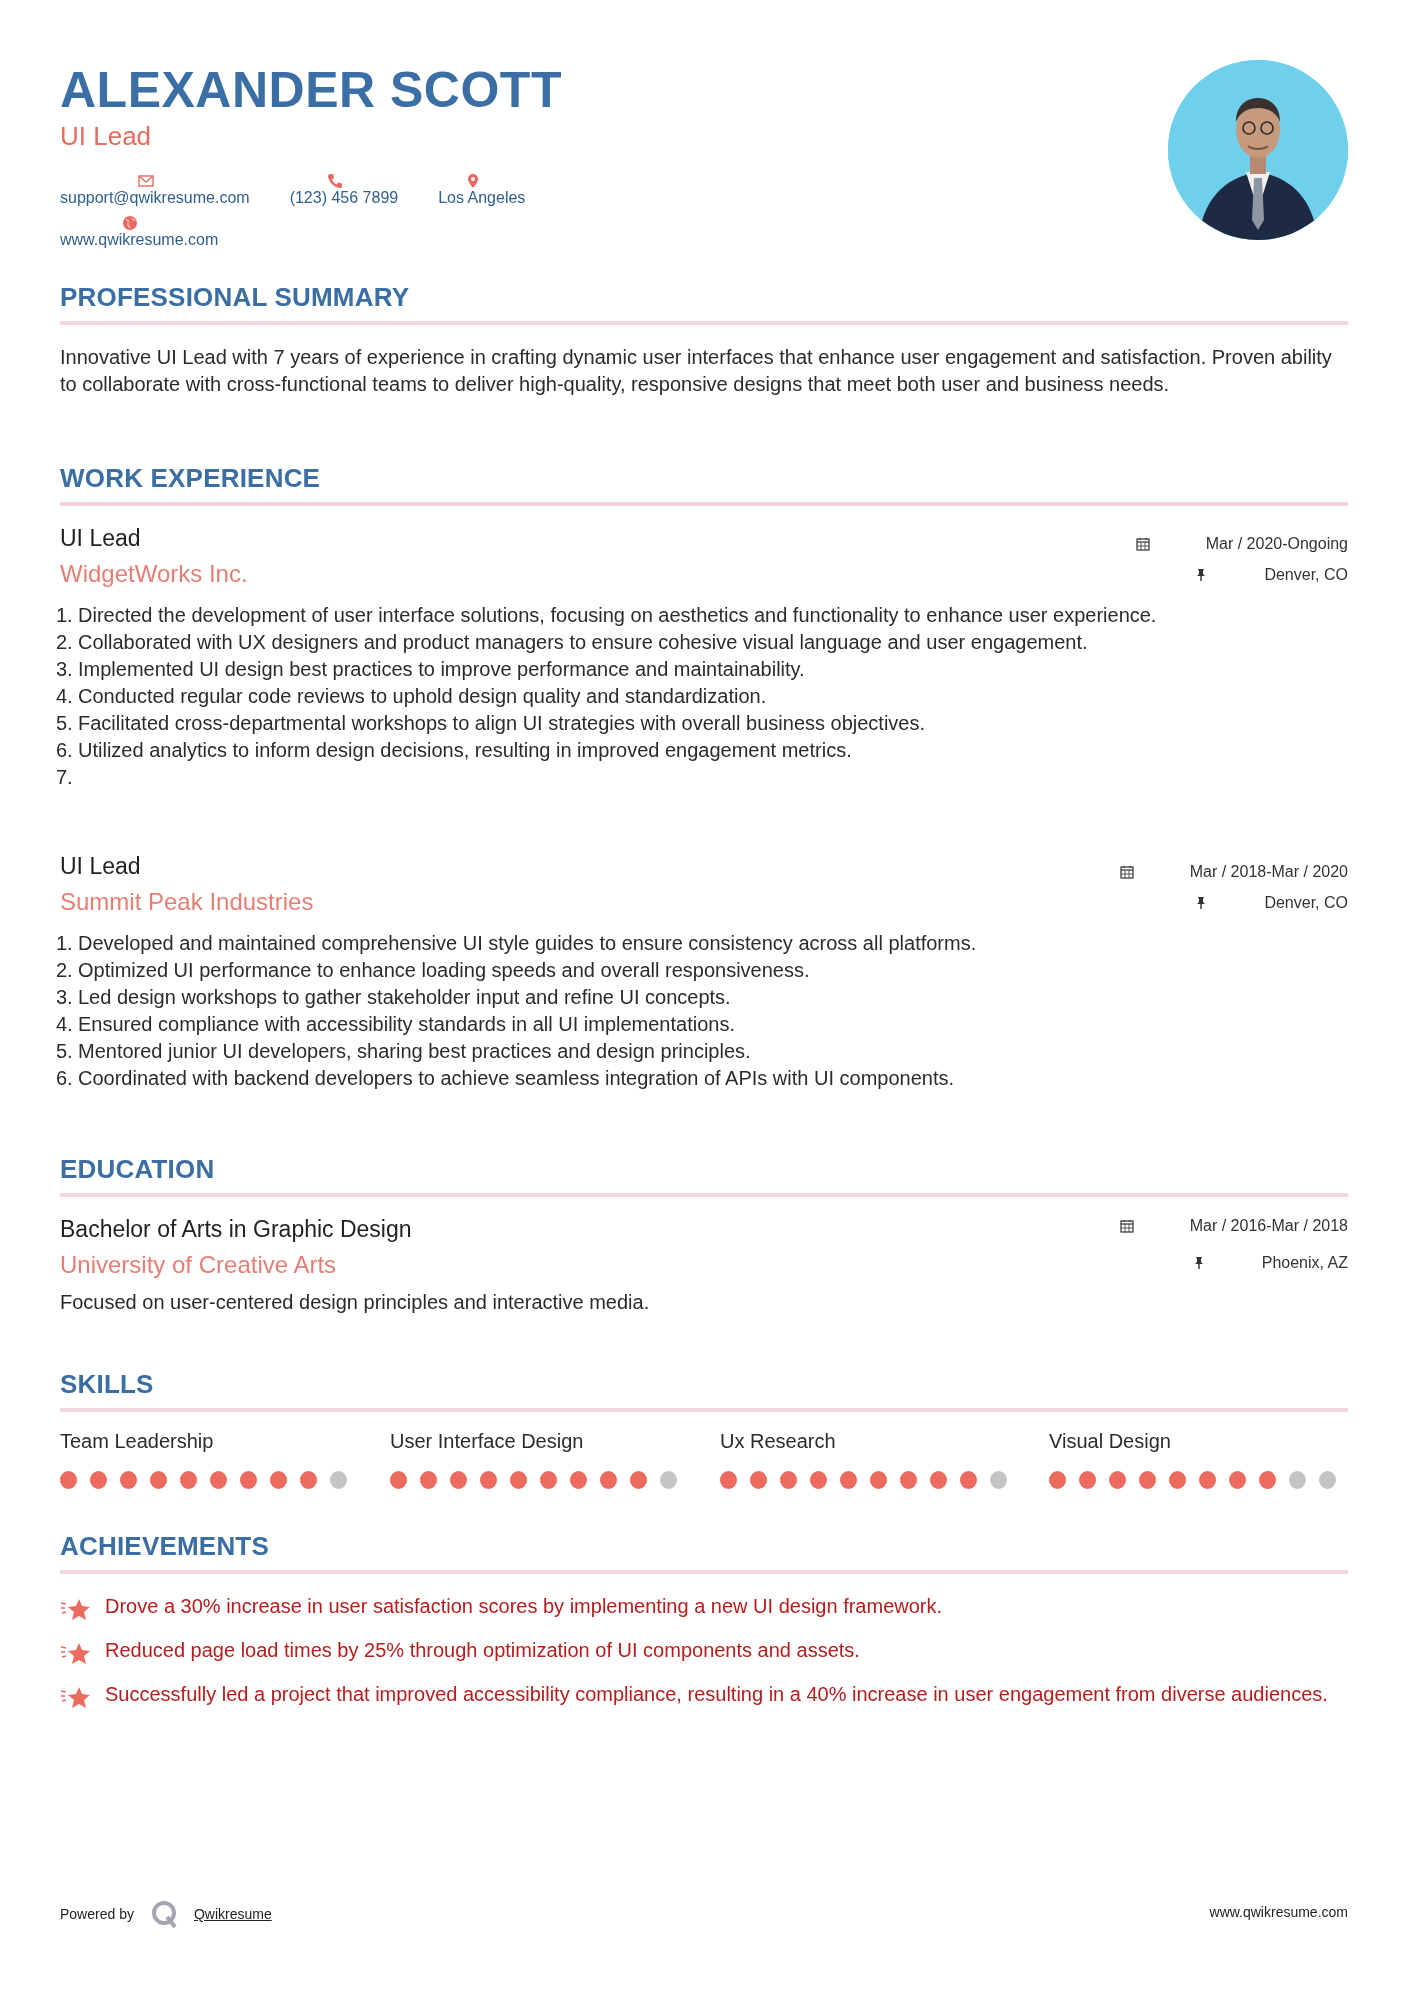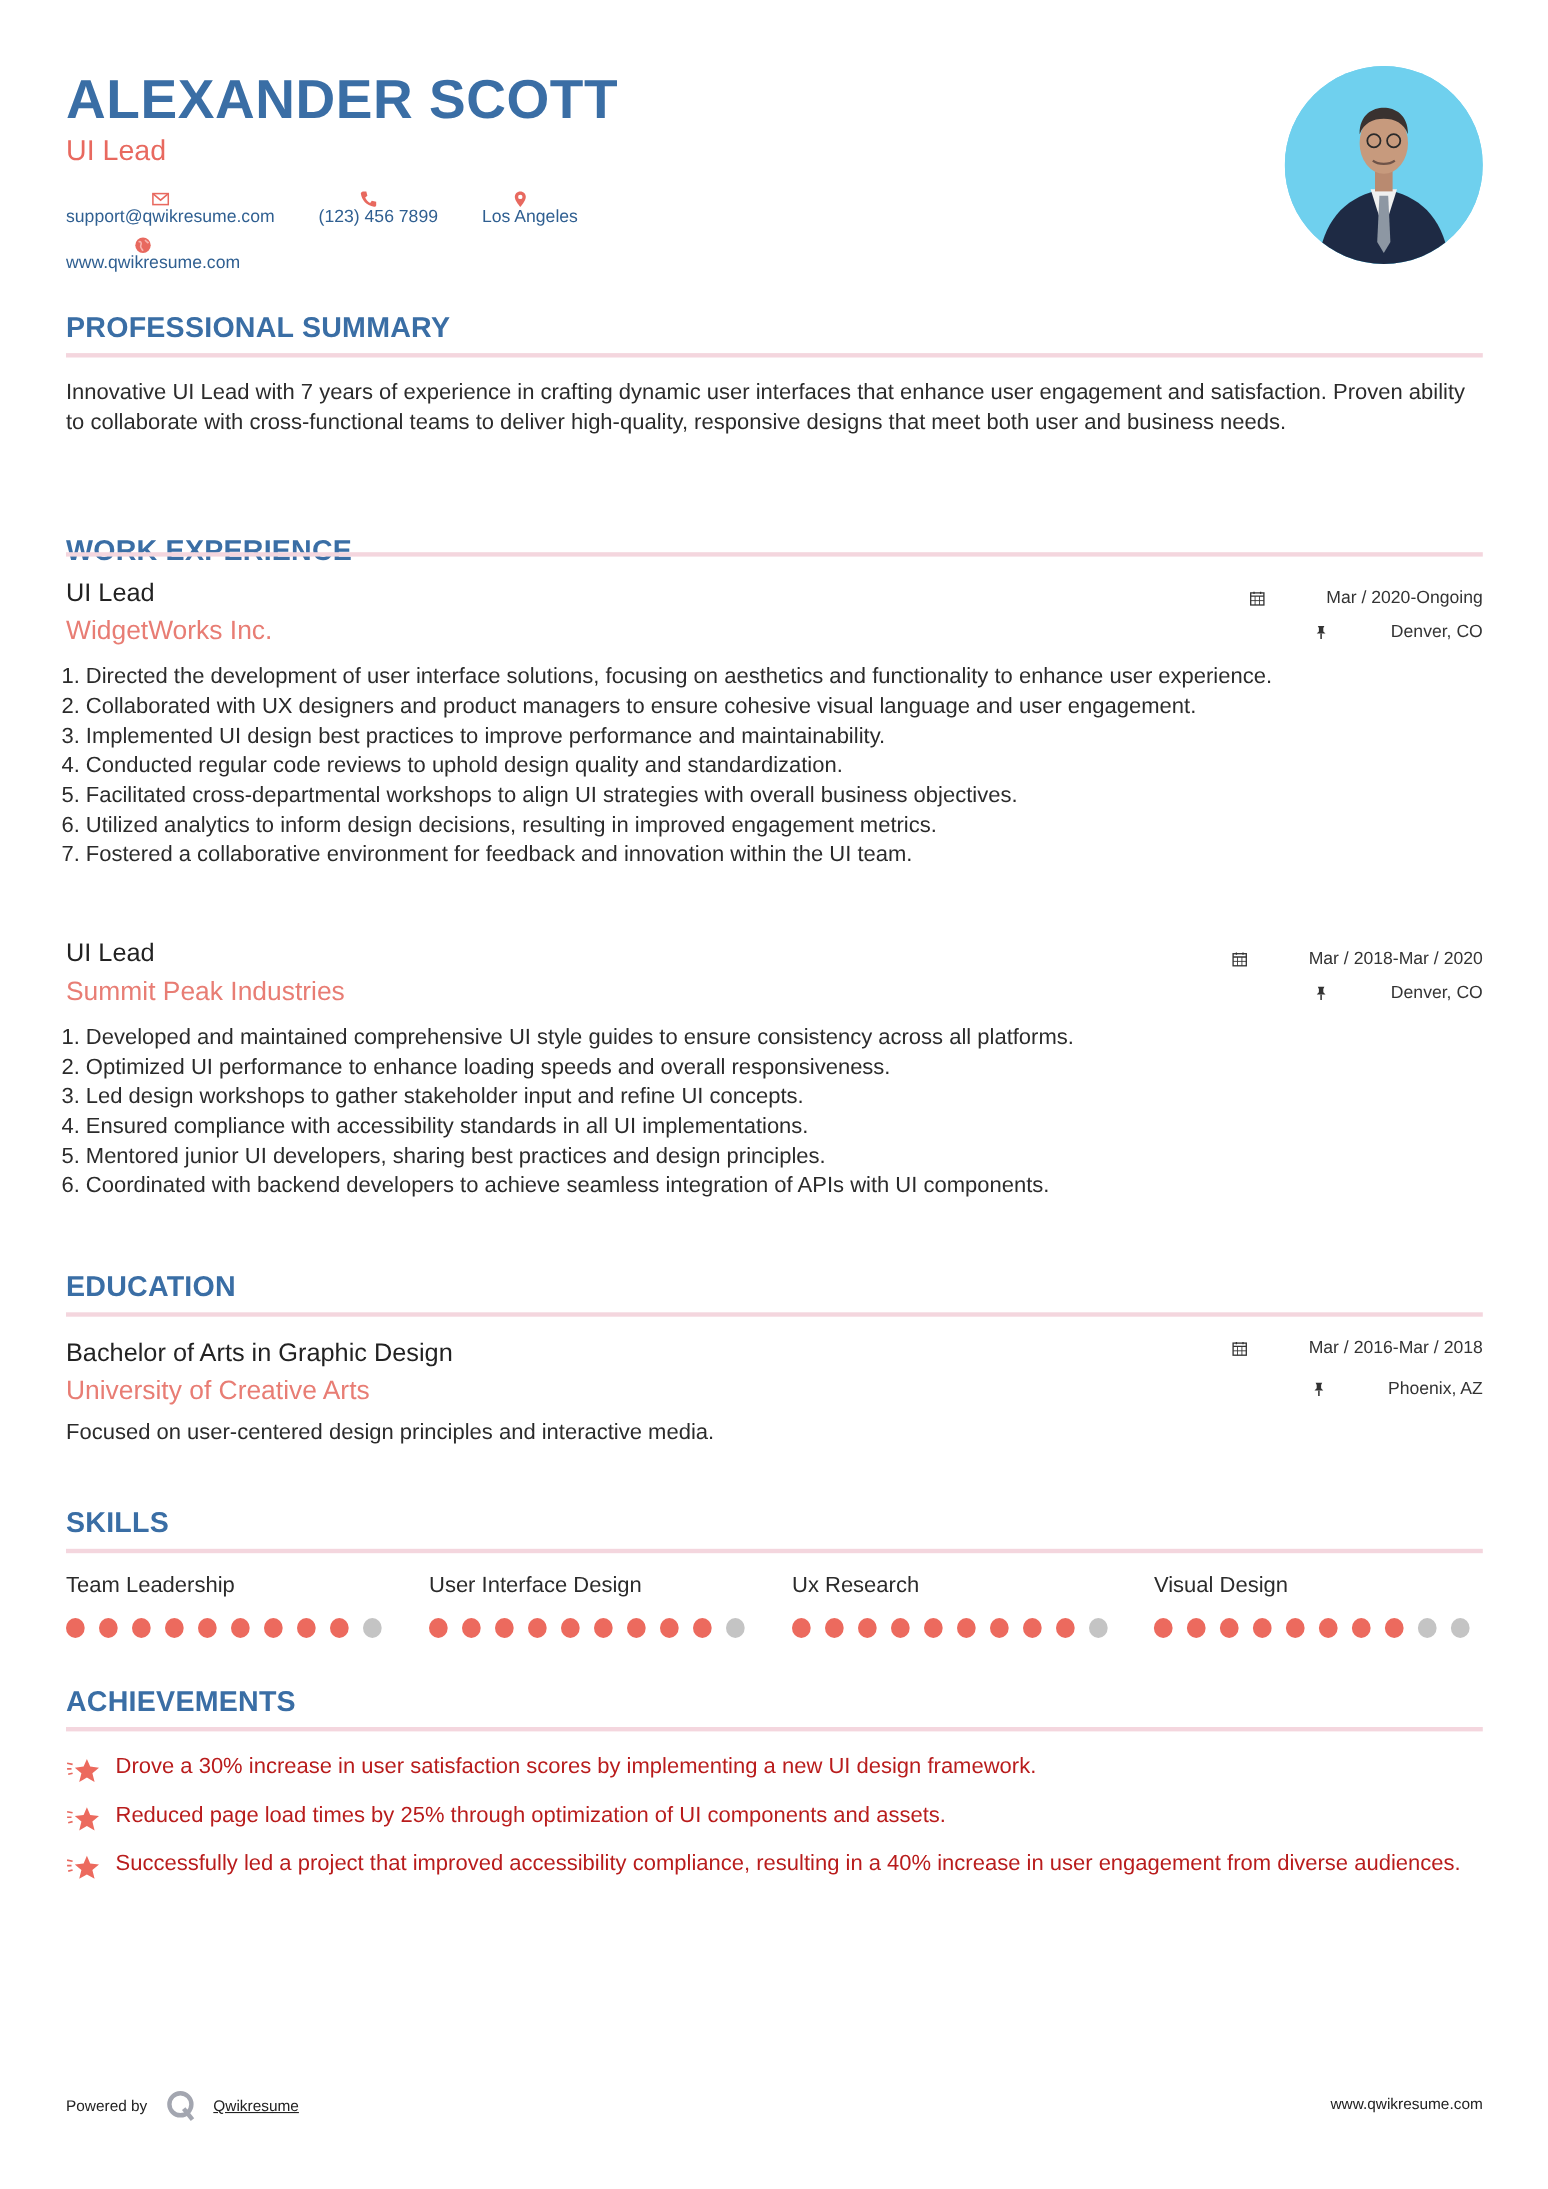--- a/index.html
+++ b/index.html
@@ -101,21 +101,21 @@
       <circle cx="81" cy="68" r="6" fill="none" stroke="#2a2a2a" stroke-width="1.6"></circle>
       <circle cx="99" cy="68" r="6" fill="none" stroke="#2a2a2a" stroke-width="1.6"></circle>
       <path d="M80 86 C85 90 95 90 100 86" fill="none" stroke="#6e5348" stroke-width="2"></path>
     </svg>
   </div>
 
   <div class="section-title" style="top:281px;">PROFESSIONAL SUMMARY</div>
   <div class="rule" style="top:321px;"></div>
   <div class="para" style="top:344px;">Innovative UI Lead with 7 years of experience in crafting dynamic user interfaces that enhance user engagement and satisfaction. Proven ability to collaborate with cross-functional teams to deliver high-quality, responsive designs that meet both user and business needs.</div>
 
-  <div class="section-title" style="top:462px;margin-top:22px;">WORK EXPERIENCE</div>
+  <div class="section-title" style="top:462px;">WORK EXPERIENCE</div>
   <div class="rule" style="top:502px;"></div>
 
   <div class="job-title" style="top:524px;">UI Lead</div>
   <div class="company" style="top:561px;">WidgetWorks Inc.</div>
   <div class="meta" style="top:534px;">
     <svg viewBox="0 0 14 14">
         <rect x="1" y="2" width="12" height="11" fill="none" stroke="#333" stroke-width="1.2"></rect>
         <line x1="1" y1="5" x2="13" y2="5" stroke="#333" stroke-width="1.2"></line>
         <line x1="4" y1="1" x2="4" y2="3" stroke="#333" stroke-width="1.2"></line>
         <line x1="10" y1="1" x2="10" y2="3" stroke="#333" stroke-width="1.2"></line>
@@ -132,21 +132,21 @@
       </svg>
     <span>Denver, CO</span>
   </div>
   <ol class="list" style="top:602px;">
     <li><span class="num">1.</span><span>Directed the development of user interface solutions, focusing on aesthetics and functionality to enhance user experience.</span></li>
     <li><span class="num">2.</span><span>Collaborated with UX designers and product managers to ensure cohesive visual language and user engagement.</span></li>
     <li><span class="num">3.</span><span>Implemented UI design best practices to improve performance and maintainability.</span></li>
     <li><span class="num">4.</span><span>Conducted regular code reviews to uphold design quality and standardization.</span></li>
     <li><span class="num">5.</span><span>Facilitated cross-departmental workshops to align UI strategies with overall business objectives.</span></li>
     <li><span class="num">6.</span><span>Utilized analytics to inform design decisions, resulting in improved engagement metrics.</span></li>
-    <li><span class="num">7.</span><span>Fostered a collaborative environment for feedback and innovation within the UI team.</span></li>
+    <li><span class="num">7.</span></li>
   </ol>
 
   <div class="job-title" style="top:852px;">UI Lead</div>
   <div class="company" style="top:889px;">Summit Peak Industries</div>
   <div class="meta" style="top:862px;">
     <svg viewBox="0 0 14 14">
         <rect x="1" y="2" width="12" height="11" fill="none" stroke="#333" stroke-width="1.2"></rect>
         <line x1="1" y1="5" x2="13" y2="5" stroke="#333" stroke-width="1.2"></line>
         <line x1="4" y1="1" x2="4" y2="3" stroke="#333" stroke-width="1.2"></line>
         <line x1="10" y1="1" x2="10" y2="3" stroke="#333" stroke-width="1.2"></line>

